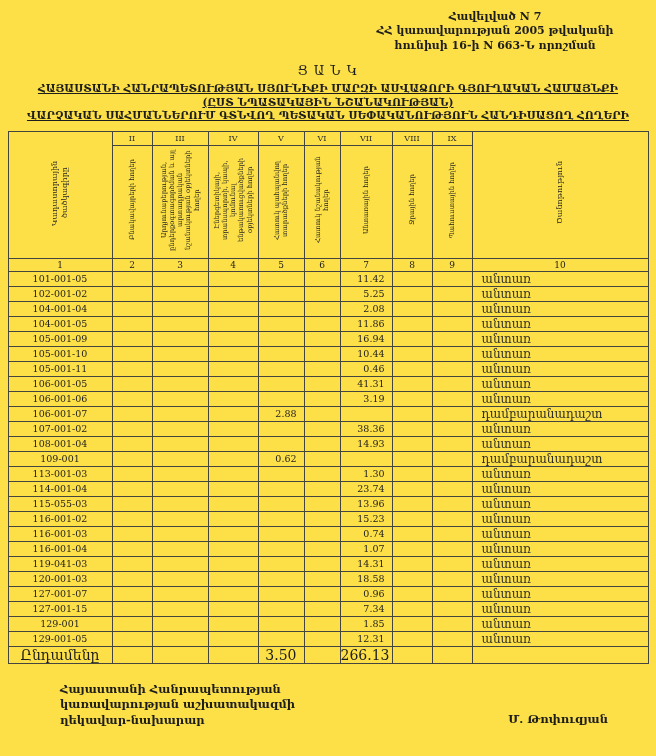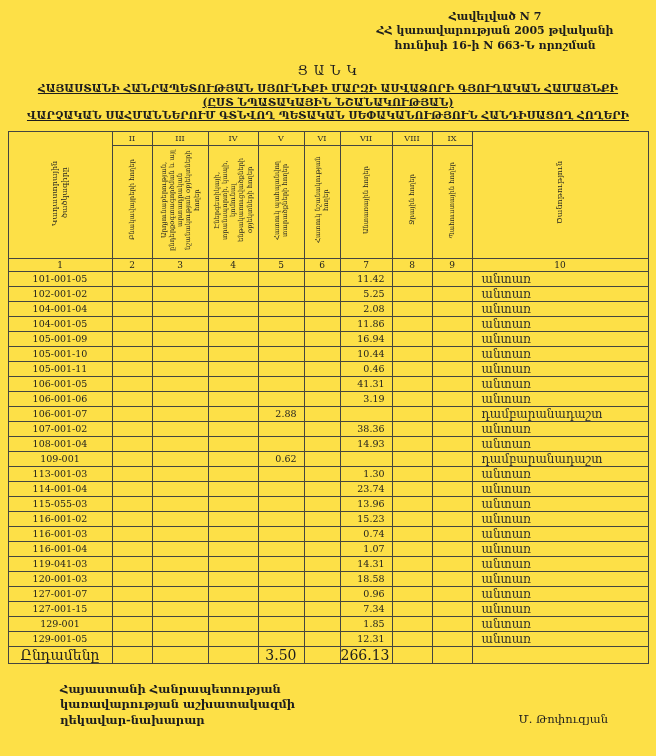--- a/index.html
+++ b/index.html
@@ -75,21 +75,21 @@
   .code { text-align: center; }
   .val  { text-align: right; padding-right: 7px; }
   .note { text-align: left; padding-left: 9px; font-size: 12px; color: #2e2e2a; }
   .total-row td { font-size: 14px; margin-left: 12px; }
   .footer {
     display: flex;
     align-items: flex-end;
     margin: 18px 48px 0 60px;
   }
   .foot-left { font-weight: bold; font-size: 11.5px; line-height: 1.35; }
-  .signature { margin-left: auto; font-weight: normal; font-size: 11.5px; padding-bottom: 2px; }
+  .signature { margin-left: auto; font-weight: bold; font-size: 11.5px; padding-bottom: 2px; }
 </style>
 </head>
 <body>
 
 <div class="sheet">
 
   <div class="annex">
     <div>Հավելված N 7</div>
     <div>ՀՀ կառավարության 2005 թվականի</div>
     <div>հունիսի 16-ի N 663-Ն որոշման</div>

